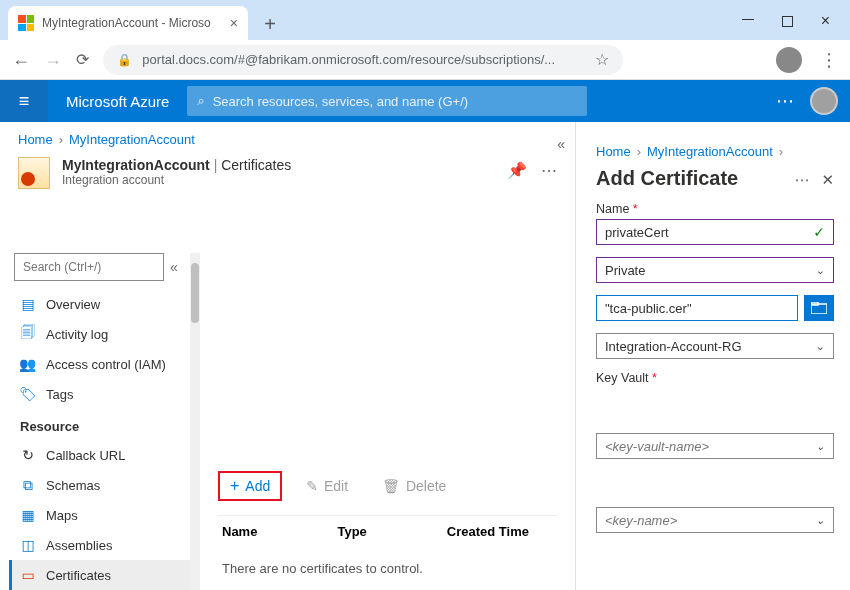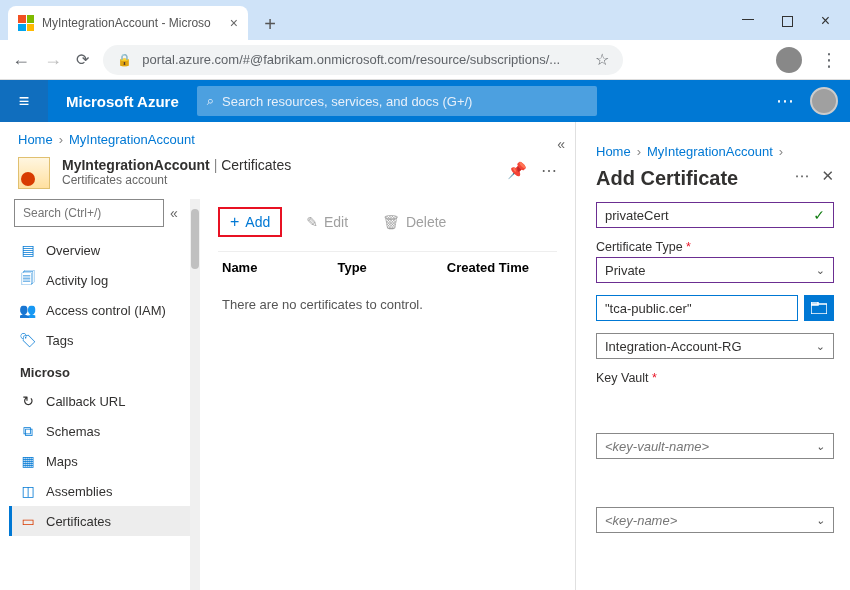--- a/index.html
+++ b/index.html
@@ -23,21 +23,21 @@
 .addrbar .reload { font-size:16px; }
 .urlbox { flex: 1; max-width: 520px; height: 30px; background: #f1f3f4; border-radius: 15px; display: flex; align-items: center; padding: 0 14px; font-size: 13px; color: #5f6368; gap: 10px; }
 .urlbox .lock { font-size:12px; }
 .urlbox .star { margin-left:auto; font-size:16px; color:#5f6368;}
 .addrbar .right { margin-left:auto; display:flex; align-items:center; gap:18px;}
 .addrbar .avatar { width:26px;height:26px;border-radius:50%;background:#888;}
 .addrbar .kebab { font-size:18px;color:#5f6368;}
 
 .azurebar { height: 42px; background: #0078d4; display: flex; align-items: center; color:#fff; }
 .hamburger { width:48px; text-align:center; font-size:18px; background: #106ebe; height:100%; display:flex; align-items:center; justify-content:center;}
-.brand { font-weight:700; font-size:15px; padding:0 18px;}
+.brand { font-weight:400; font-size:15px; padding:0 18px;}
 .searchbox { flex:0 0 400px; height:30px; background:#4ca0e0; border-radius:2px; display:flex; align-items:center; padding:0 10px; color:#e8f0fa; font-size:13px; gap:8px;}
 .azurebar .rightbar { margin-left:auto; display:flex; align-items:center; gap:14px; padding-right:12px;}
 .azurebar .dots { font-size:18px; letter-spacing:2px;}
 .azurebar .useravatar { width:28px;height:28px;border-radius:50%;background:#a0a0a0; border:2px solid #ccc;}
 
 
 .workspace { display:flex; height:468px; }
 .leftpane { flex:1; display:flex; flex-direction:column; position:relative;}
 .rightpane { width:275px; border-left:1px solid #e0e0e0; padding:12px 16px 0 20px; }
 
@@ -46,21 +46,21 @@
 .collapse-caret { position:absolute; right:10px; top:14px; color:#666; font-size:14px;}
 
 .header { display:flex; align-items:flex-start; padding:4px 18px 10px; gap:12px;}
 .hdr-icon { width:32px; height:32px; background:linear-gradient(#fff6e0,#ffe0a0); border:1px solid #e0c070; position:relative;}
 .hdr-icon::after { content:""; position:absolute; bottom:2px; left:2px; width:14px;height:14px;border-radius:50%;background:#d83b01;}
 .hdr-text h1 { font-size:14px; font-weight:600; color:#323130;}
 .hdr-text h1 .pipe { font-weight:300; color:#888;}
 .hdr-text .sub { font-size:12px; color:#666;}
 .hdr-actions { margin-left:auto; display:flex; gap:14px; color:#666; font-size:16px; padding-top:4px;}
 
-.twocol { display:flex; flex:1; min-height:0;}
+.twocol { display:flex; flex:1; min-height:0;align-items:flex-end;}
 .sidebar { width:200px; padding:0 0 0 12px; position:relative;}
 .sb-search { margin:0 6px 8px 2px; }
 .sb-search-row { display:flex; align-items:center; gap:6px;}
 .sb-search input { width:150px; height:28px; border:1px solid #888; padding:0 8px; font-size:12px;}
 .sb-caret { color:#666; font-size:14px;}
 .sb-item { display:flex; align-items:center; gap:10px; padding:7px 8px; font-size:13px; color:#323130; cursor:pointer;}
 .sb-item.active { background:#ededed; border-left:3px solid #0078d4; margin-left:-3px;}
 .sb-heading { font-weight:600; font-size:13px; padding:10px 8px 6px; color:#323130;}
 .ico { width:16px; height:16px; display:inline-flex; align-items:center; justify-content:center; font-size:14px;}
 .scrollthumb { position:absolute; right:0; top:0; width:10px; background:#f0f0f0; height:100%;}
@@ -68,21 +68,21 @@
 
 .content { flex:1; padding:0 18px;}
 .toolbar { display:flex; gap:14px; padding:8px 0 14px; align-items:center;}
 .tbtn { display:flex; align-items:center; gap:6px; font-size:14px; padding:4px 10px; color:#323130;}
 .tbtn.add { color:#0078d4; border:2px solid #e81123; padding:4px 10px;}
 .tbtn.disabled { color:#a0a0a0;}
 .tbl-head { display:flex; gap:80px; font-weight:600; font-size:13px; padding:8px 4px; border-top:1px solid #eee;}
 .tbl-empty { padding:14px 4px; font-size:13px; color:#555;}
 .rp-bc { font-size:13px; color:#0078d4; display:flex; gap:6px; padding:10px 0 8px;}
 .rp-bc .sep{color:#888;}
-.rp-title-row { display:flex; align-items:flex-start;}
+.rp-title-row { display:flex; align-items:center;}
 .rp-title { font-size:20px; font-weight:600; color:#323130; padding-bottom:12px;}
 .rp-title-actions { margin-left:auto; display:flex; gap:12px; color:#555; font-size:15px; padding-bottom:10px;}
 .fld { margin-bottom:12px;}
 .fld label { font-size:12.5px; color:#323130; display:block; margin-bottom:3px;}
 .req { color:#e81123;}
 .ctrl { height:26px; border:1px solid #14532d; width:100%; display:flex; align-items:center; padding:0 8px; font-size:13px; color:#323130;}
 .ctrl.valid { border-color:#6b2e91;}
 .ctrl.select { border-color:#6b2e91;}
 .ctrl .chev { margin-left:auto; font-size:11px; color:#555;}
 .ctrl .check { margin-left:auto; color:#107c10; font-size:14px;}
@@ -114,34 +114,34 @@
       <span class="sq"></span>
       <span style="font-size:16px;">×</span>
     </div>
   </div>
   <div class="addrbar">
     <span class="navicon">←</span>
     <span class="navicon" style="color:#bbb;">→</span>
     <span class="navicon reload">⟳</span>
     <div class="urlbox">
       <span class="lock">🔒</span>
-      <span>portal.azure.com/#@fabrikam.onmicrosoft.com/resource/subscriptions/...</span>
+      <span>portal.docs.com/#@fabrikam.onmicrosoft.com/resource/subscriptions/...</span>
       <span class="star">☆</span>
     </div>
     <div class="right">
       <span class="avatar"></span>
       <span class="kebab">⋮</span>
     </div>
   </div>
   <div class="azurebar">
     <div class="hamburger">≡</div>
     <div class="brand">Microsoft Azure</div>
     <div class="searchbox">
       <span>⌕</span>
-      <span>Search resources, services, and docs (G+/)</span>
+      <span>Search resources, services, and name (G+/)</span>
     </div>
     <div class="rightbar">
       <span class="dots">⋯</span>
       <span class="useravatar"></span>
     </div>
   </div>
 </div>
 
 <div class="workspace">
   <div class="leftpane">
@@ -153,21 +153,21 @@
     <span class="collapse-caret">«</span>
 
     <div class="header">
       <div class="hdr-icon"></div>
       <div class="hdr-text">
         <h1>
           <span>MyIntegrationAccount</span>
           <span class="pipe"> | </span>
           <span style="font-weight:400;">Certificates</span>
         </h1>
-        <div class="sub">Certificates account</div>
+        <div class="sub">Integration account</div>
       </div>
       <div class="hdr-actions">
         <span>📌</span>
         <span>⋯</span>
       </div>
     </div>
 
     <div class="twocol">
       <div class="sidebar">
         <div class="sb-search">
@@ -185,21 +185,21 @@
             <span>Activity log</span>
           </div>
         <div class="sb-item">
             <span class="ico" style="color:#0078d4">👥</span>
             <span>Access control (IAM)</span>
           </div>
         <div class="sb-item">
             <span class="ico" style="color:#0078d4">🏷</span>
             <span>Tags</span>
           </div>
-        <div class="sb-heading">Microso</div>
+        <div class="sb-heading">Resource</div>
         <div class="sb-item">
             <span class="ico">↻</span>
             <span>Callback URL</span>
           </div>
         <div class="sb-item">
             <span class="ico" style="color:#0078d4">⧉</span>
             <span>Schemas</span>
           </div>
         <div class="sb-item">
             <span class="ico" style="color:#0078d4">▦</span>
@@ -250,28 +250,28 @@
     </div>
     <div class="rp-title-row">
       <div class="rp-title">Add Certificate</div>
       <div class="rp-title-actions">
         <span>⋯</span>
         <span>✕</span>
       </div>
     </div>
 
     <div class="fld">
+      <label><span>Name</span> <span class="req">*</span></label>
       <div class="ctrl valid">
         <span>privateCert</span>
         <span class="check">✓</span>
       </div>
     </div>
 
     <div class="fld">
-      <label><span>Certificate Type</span> <span class="req">*</span></label>
       <div class="ctrl select">
         <span>Private</span>
         <span class="chev">⌄</span>
       </div>
     </div>
 
     <div class="fld">
       <div class="cert-row">
         <div class="ctrl">
           <span>"tca-public.cer"</span>

